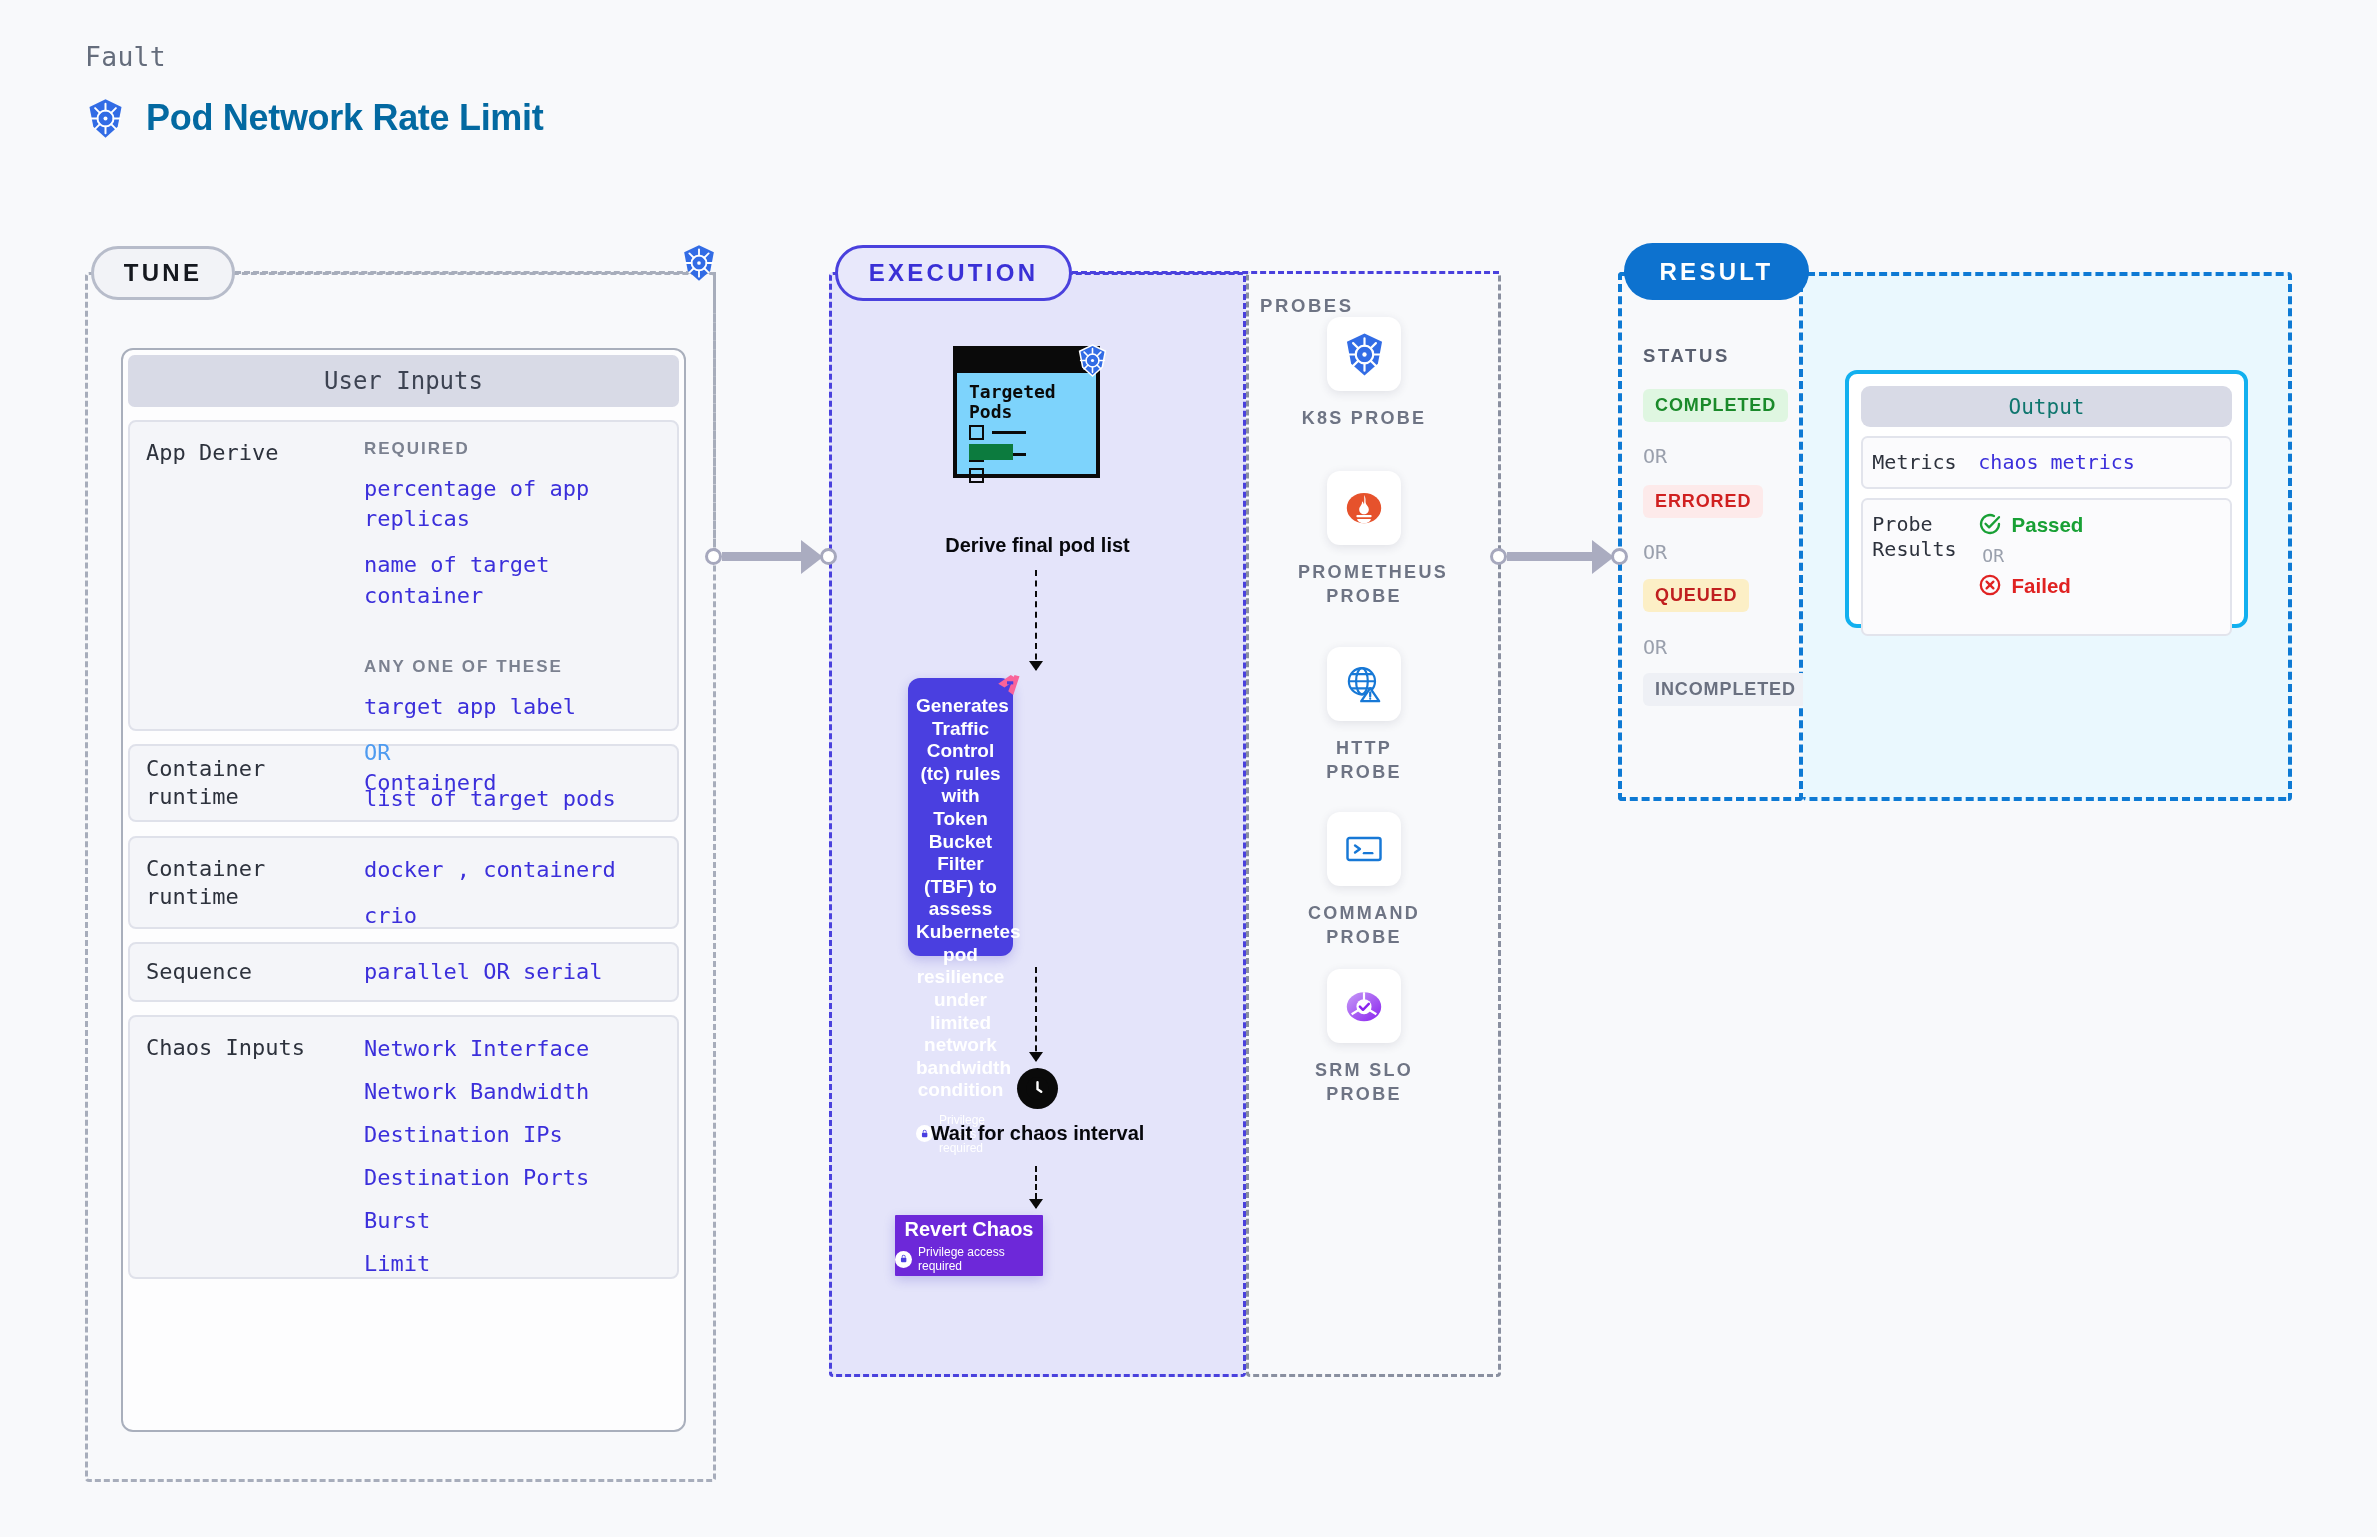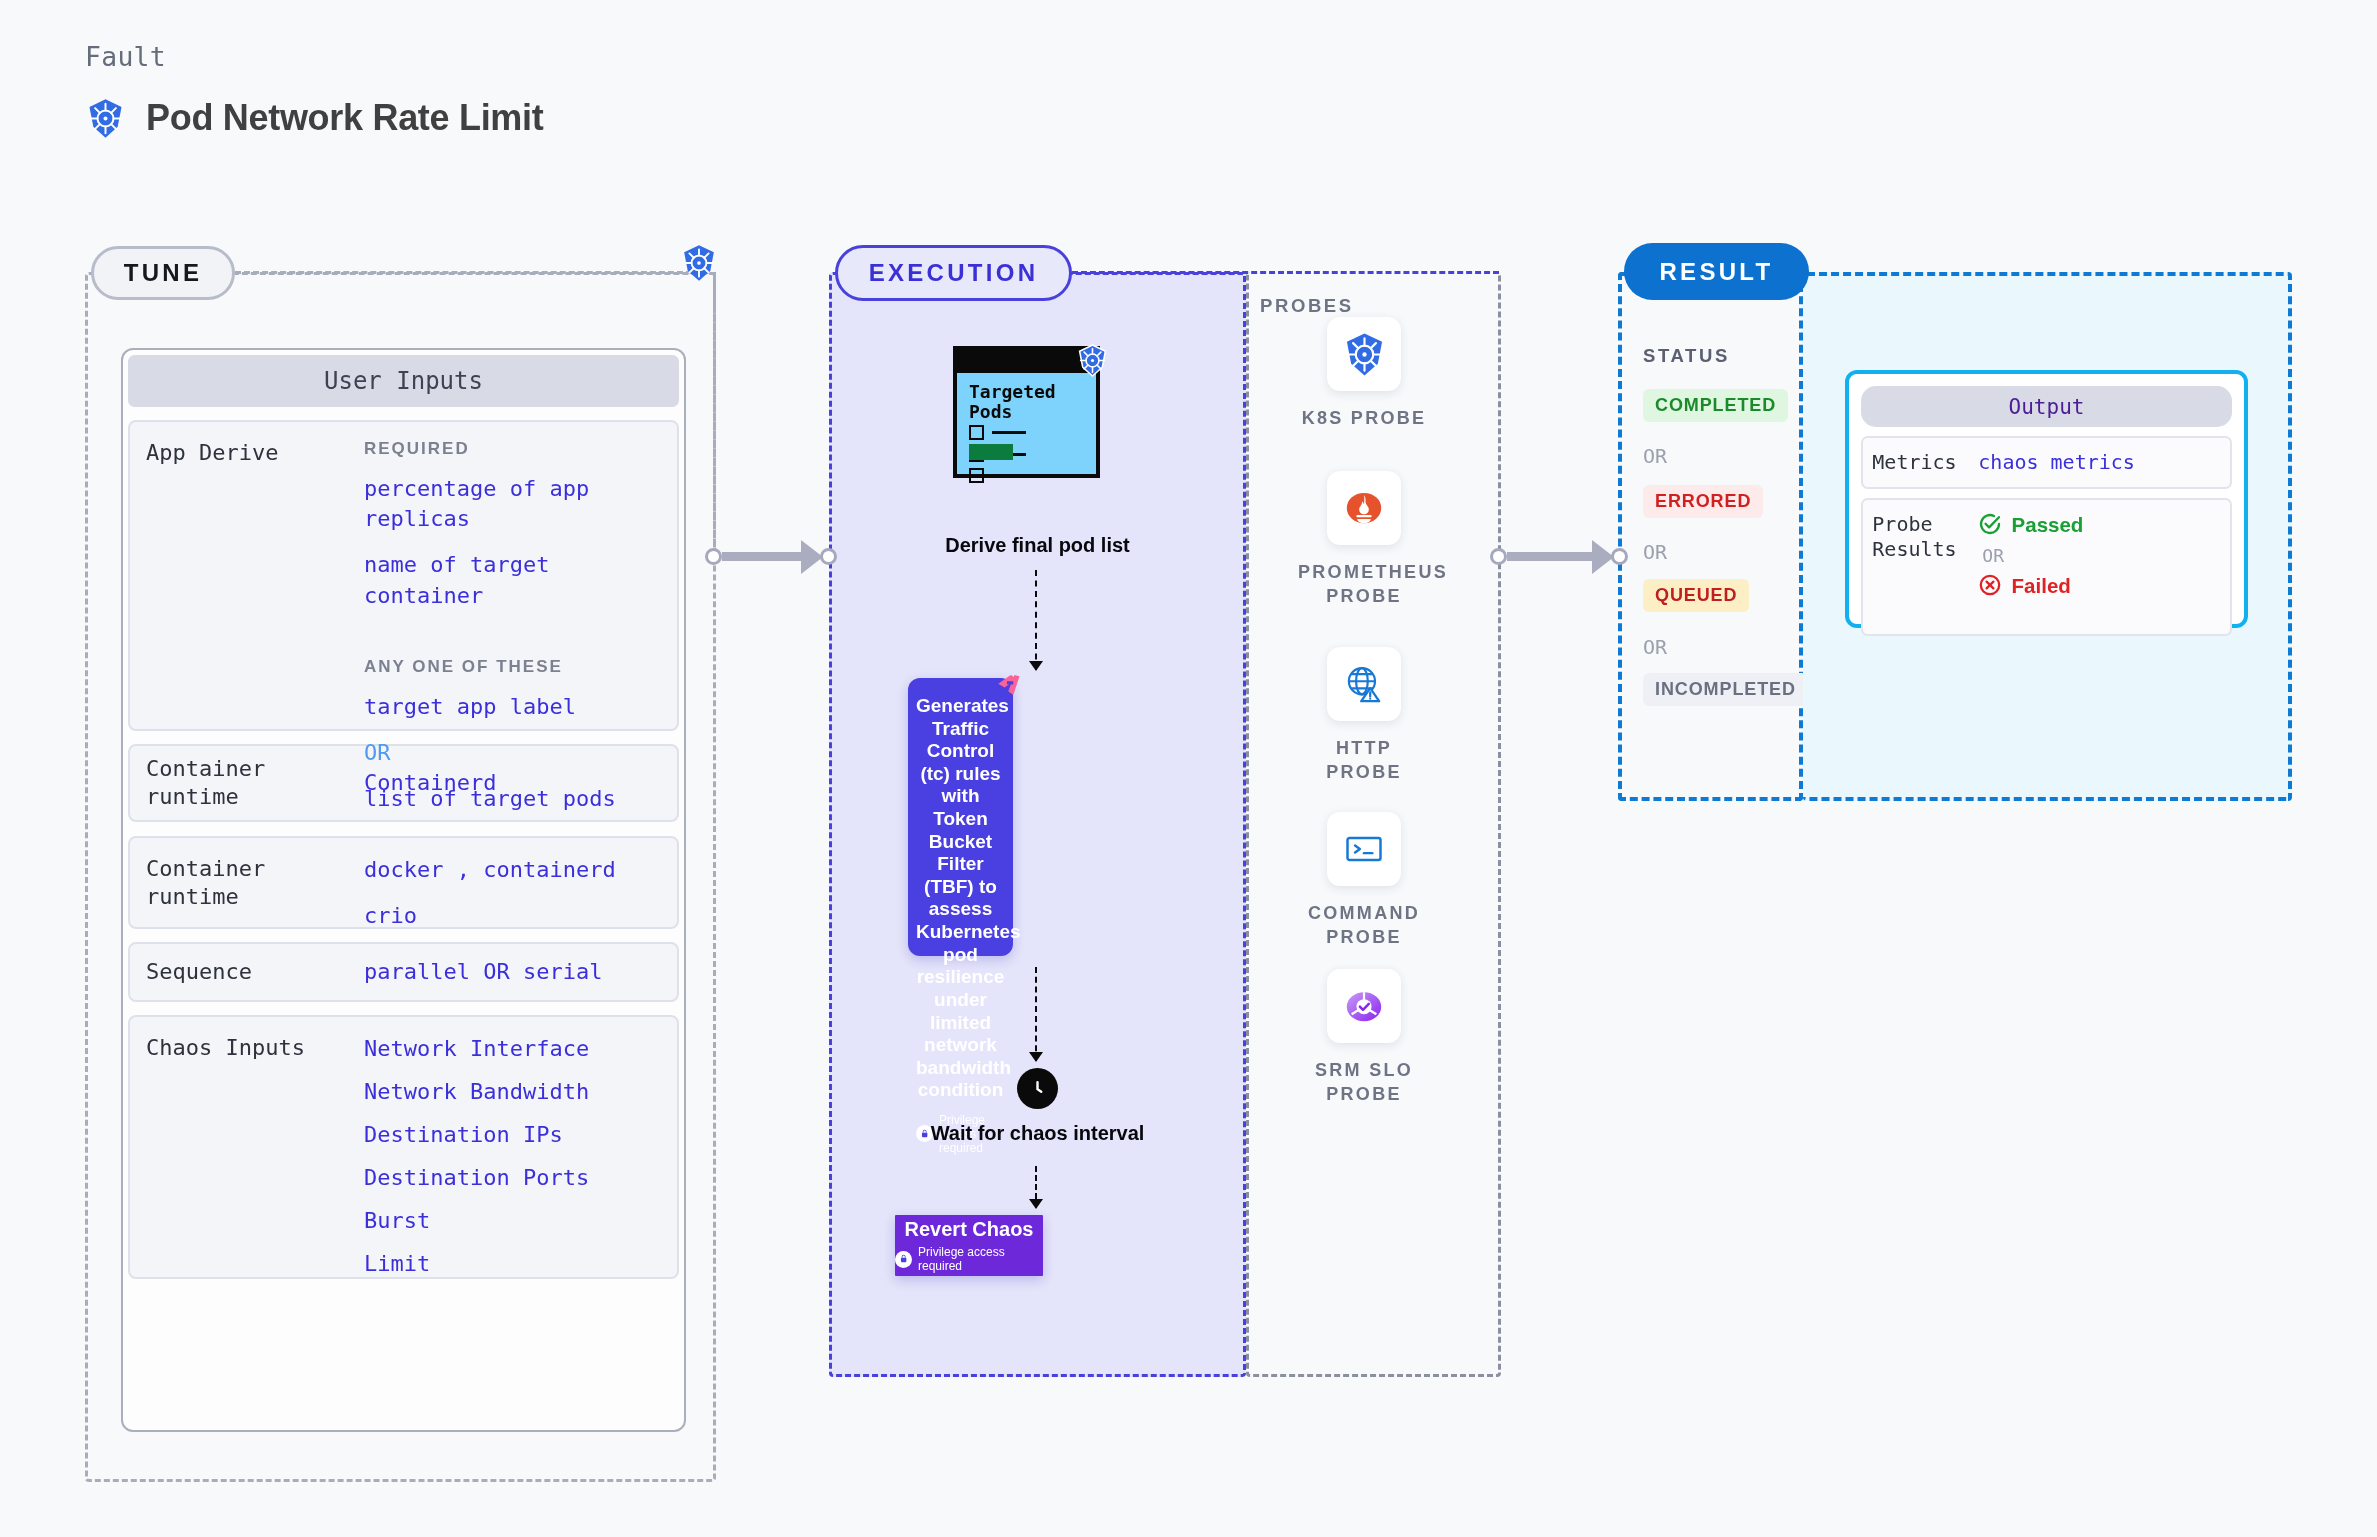--- a/index.html
+++ b/index.html
@@ -11,21 +11,21 @@
   }
   .mono { font-family: "DejaVu Sans Mono", monospace; }
 
   
   #header { position: absolute; left: 85px; top: 41px; }
   #fault-kicker {
     font-family: "DejaVu Sans Mono", monospace;
     font-size: 26.4px; color: #656d7c; letter-spacing: 0.3px;
   }
   #fault-row { display: flex; align-items: center; gap: 20px; margin-top: 25px; }
-  #fault-title { font-size: 36px; font-weight: bold; color: #404040; letter-spacing: -0.3px; }
+  #fault-title { font-size: 36px; font-weight: bold; color: #0369a1; letter-spacing: -0.3px; }
 
   
   .k8s-badge { display:block; }
   .region-pill {
     position: absolute; z-index: 6;
     display: flex; align-items: center; justify-content: center;
     border-radius: 660px;
     font-family: "Liberation Sans", sans-serif;
     font-weight: bold; letter-spacing: 3.3px;
   }
@@ -220,23 +220,23 @@
   #output-region {
     position: absolute; left: 1803px; top: 272px; width: 489px; height: 529px;
     background: #eaf8fe; border: 4px dashed #0e7ad4; border-radius: 4px;
     border-left: none;
   }
   #output-card {
     position: absolute; left: 1845px; top: 370px; width: 403px; height: 258px;
     background: #fff; border: 4px solid #12b0ef; border-radius: 12px; padding: 12px;
   }
   #output-header {
-    height: 41px; background: #d8dae6; border-radius: 15px;
+    height: 41px; background: #d8dae6; border-radius: 9px;
     display: flex; align-items: center; justify-content: center;
-    font-family: "DejaVu Sans Mono", monospace; font-size: 21px; color: #4c1d95;
+    font-family: "DejaVu Sans Mono", monospace; font-size: 21px; color: #0f766e;
   }
   .out-row {
     margin-top: 9.3px; background: #fbfbfd; border: 2px solid #e2e4ec;
     border-radius: 6.6px; display: flex; padding: 12px 9.3px;
   }
   .out-label {
     width: 106px; flex: none;
     font-family: "DejaVu Sans Mono", monospace; font-size: 20px; color: #2d323d; line-height: 1.24;
   }
   .out-val { font-family: "DejaVu Sans Mono", monospace; font-size: 20px; color: #3b2fdb; }

